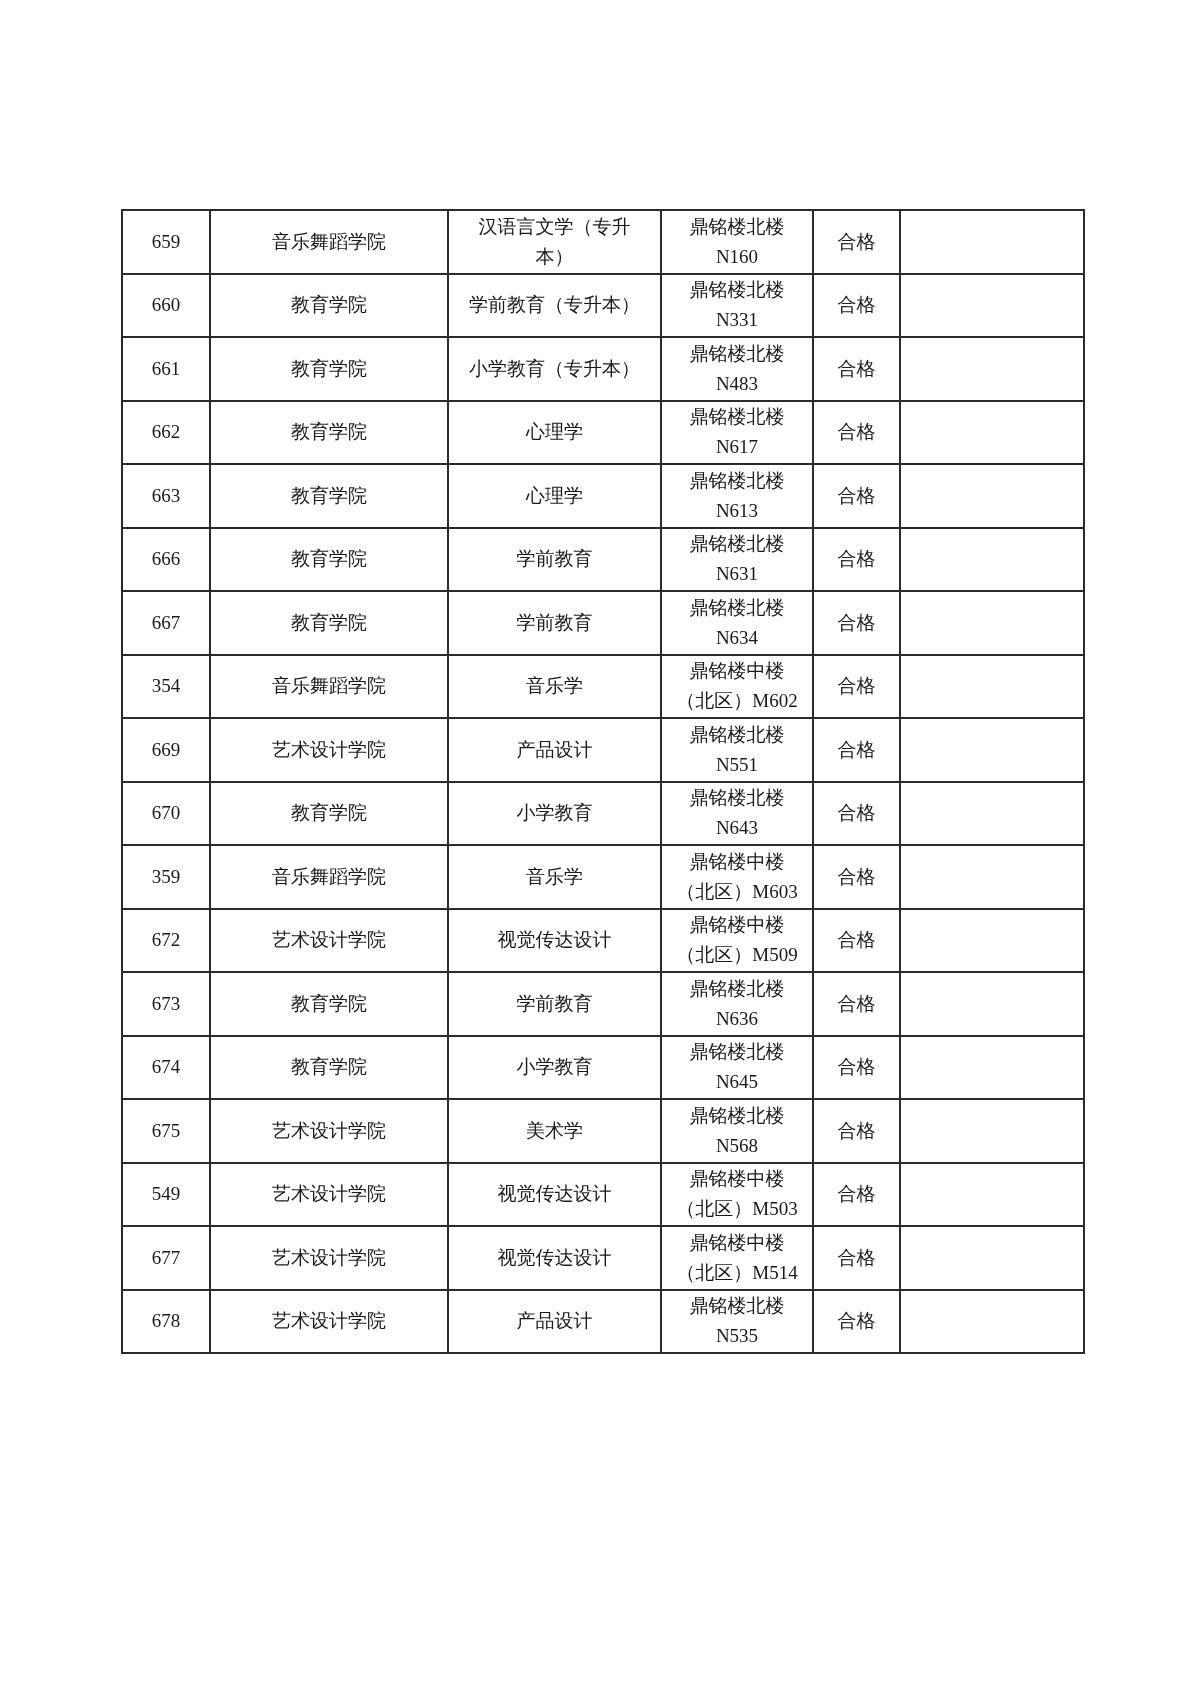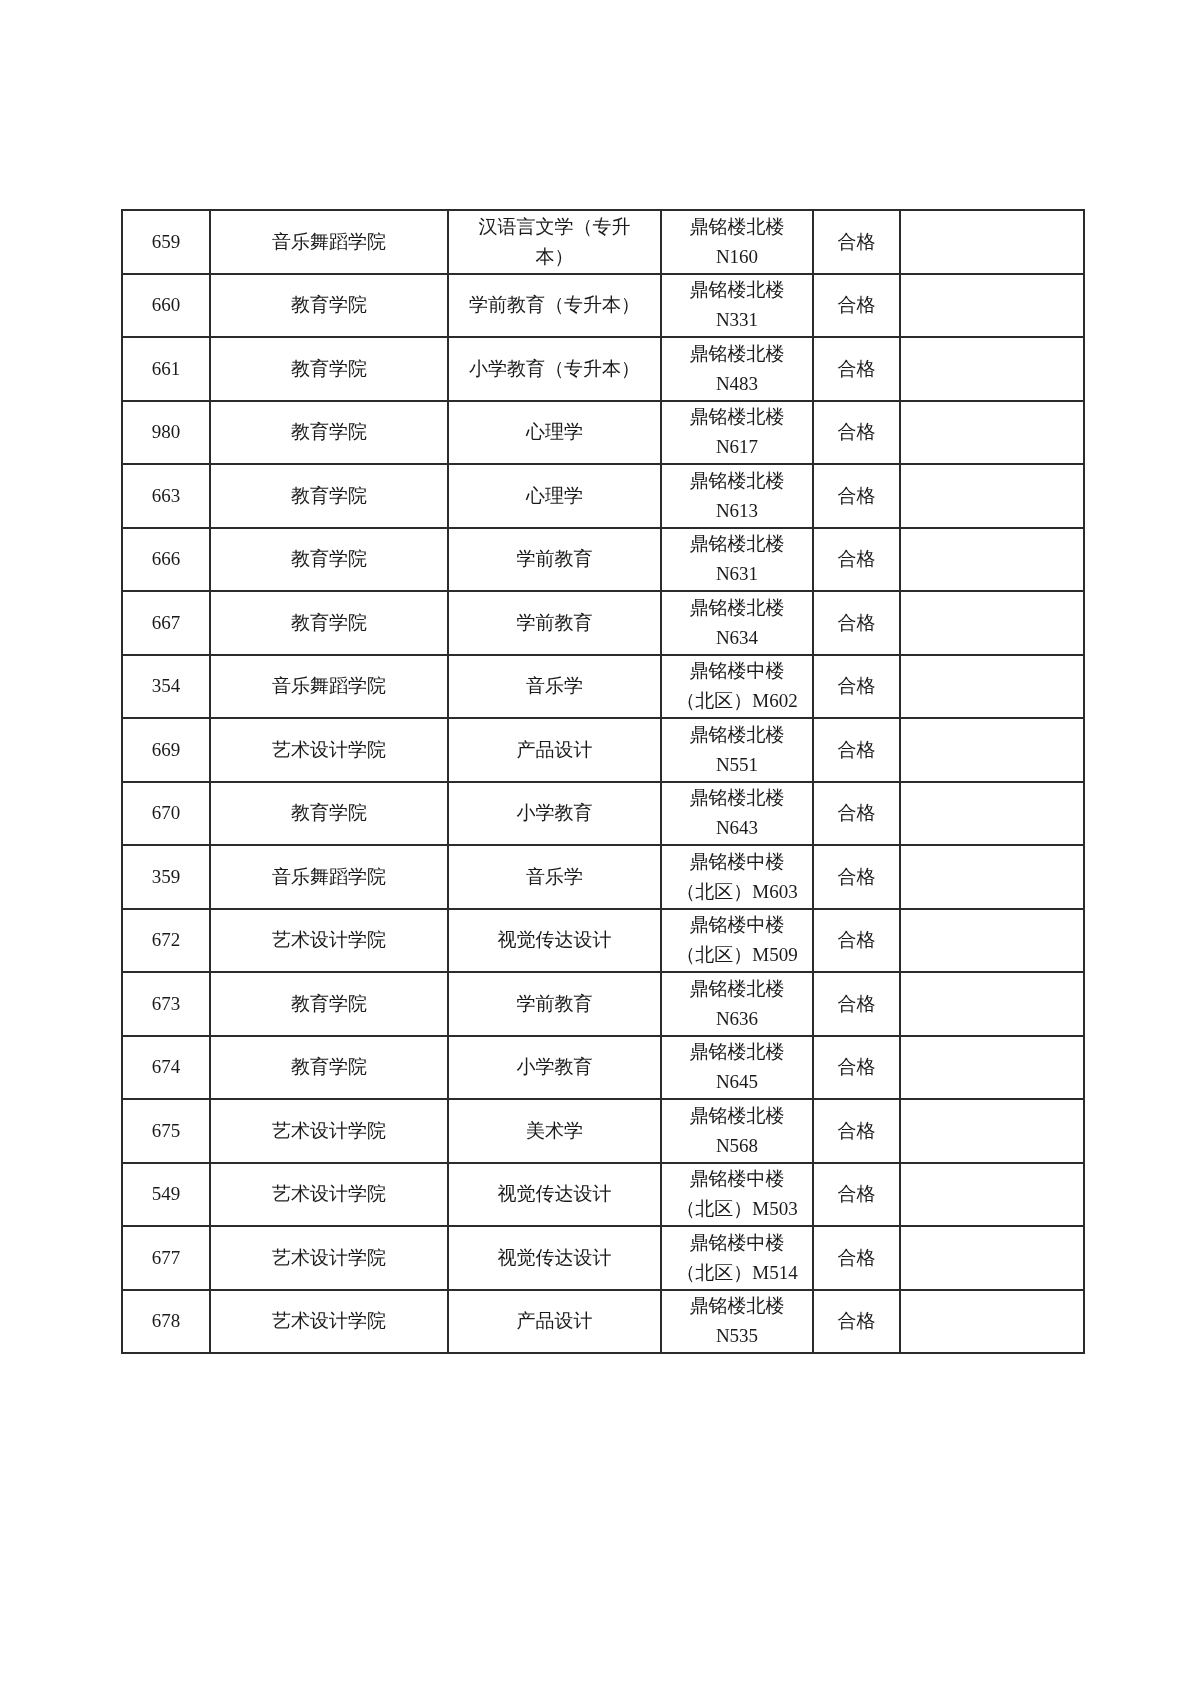--- a/index.html
+++ b/index.html
@@ -74,21 +74,21 @@
         <tr>
           <td>661</td>
           <td>教育学院</td>
           <td>小学教育（专升本）</td>
           <td>鼎铭楼北楼
 N483</td>
           <td>合格</td>
           <td></td>
         </tr>
         <tr>
-          <td>980</td>
+          <td>662</td>
           <td>教育学院</td>
           <td>心理学</td>
           <td>鼎铭楼北楼
 N617</td>
           <td>合格</td>
           <td></td>
         </tr>
         <tr>
           <td>663</td>
           <td>教育学院</td>

